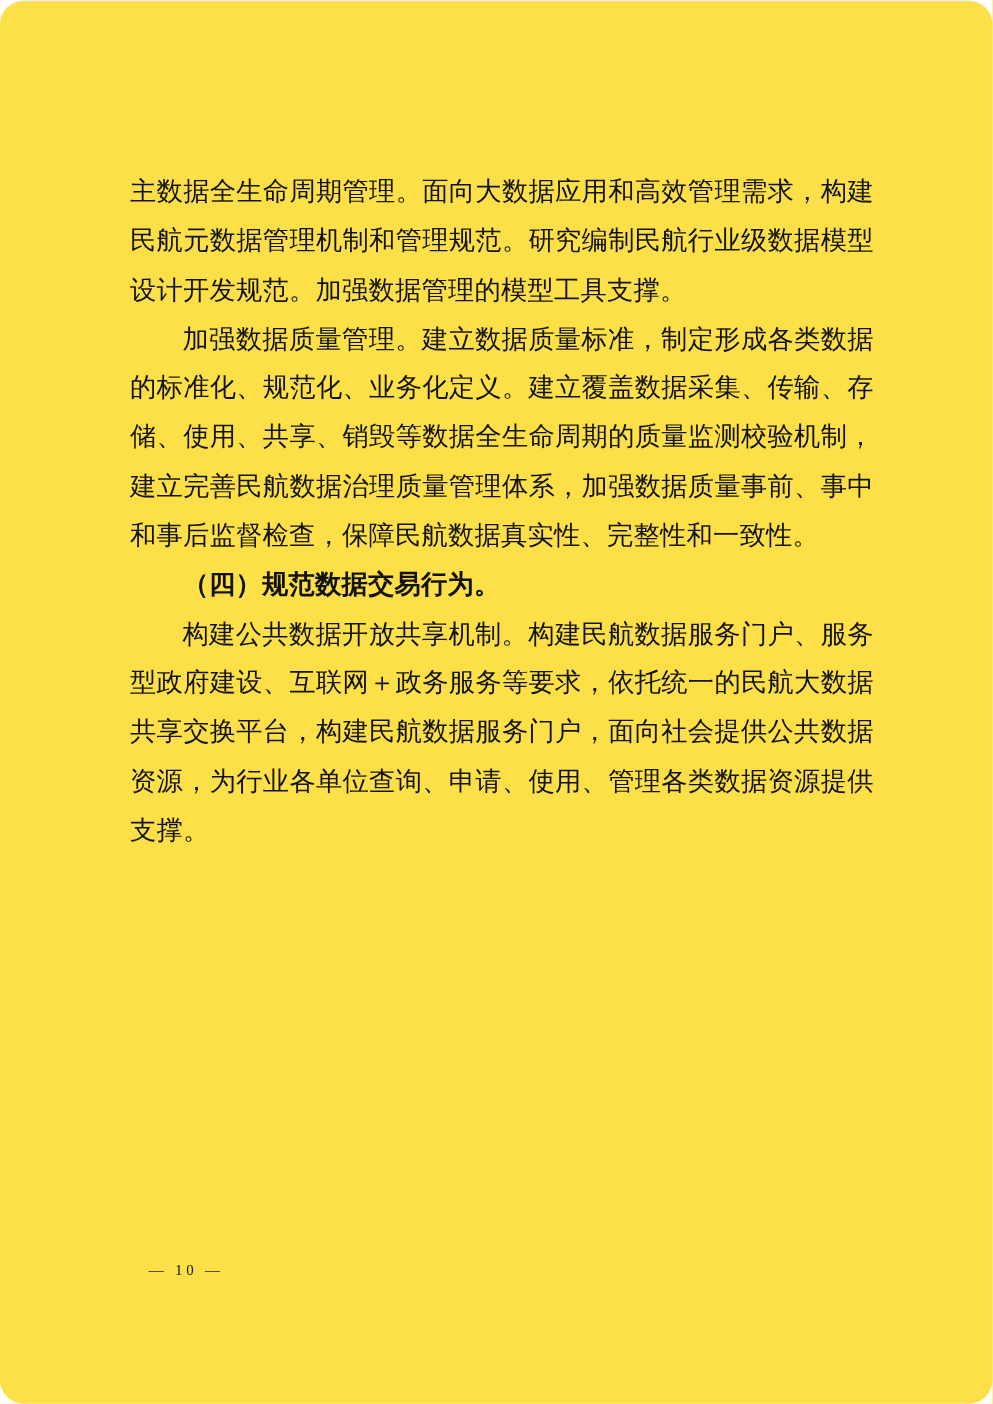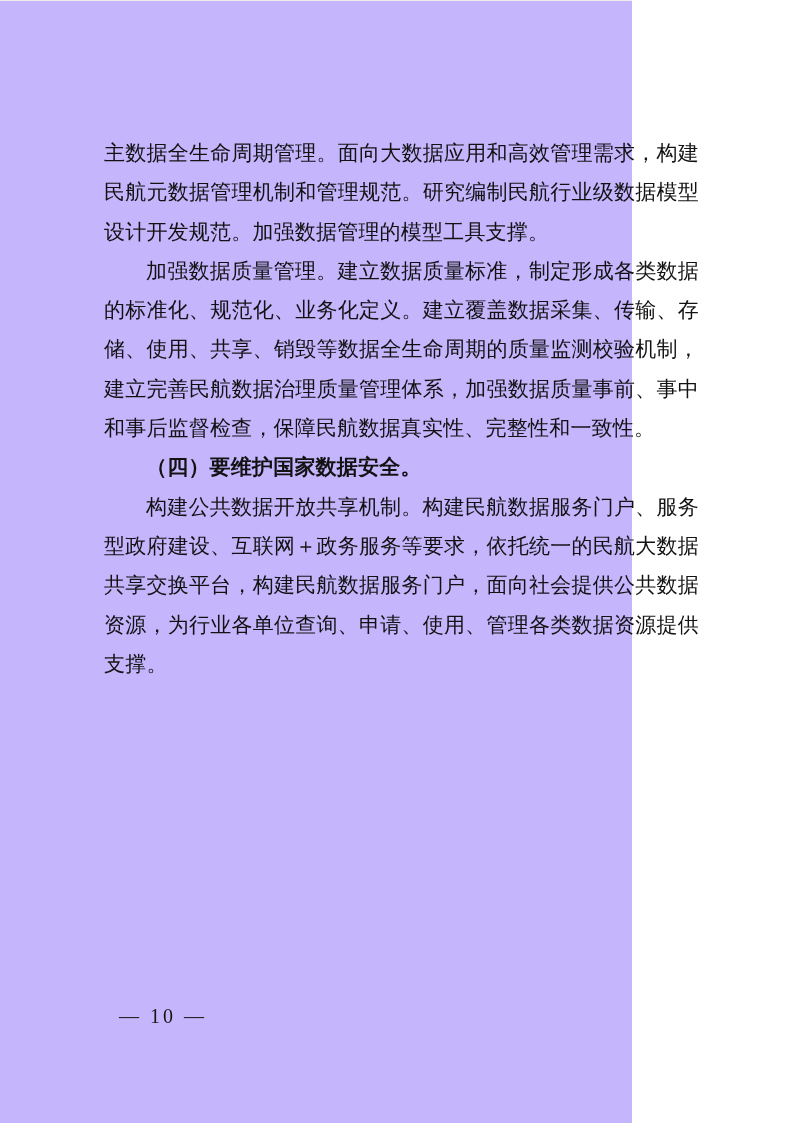--- a/index.html
+++ b/index.html
@@ -12,25 +12,26 @@
     background: #ffffff;
     position: relative;
     font-family: "Liberation Serif", serif;
     color: #121212;
     overflow: hidden;
   }
   .page {
     position: absolute;
     left: 0;
     top: 0;
-    width: 632px;
+    width: 794px;
     height: 1123px;
-    background: #c4b5fd;
+    background: #fde047;
     border-top: 1px solid #ededed; 
     box-sizing: border-box;
+    border-radius: 19px;
   }
   .content {
     position: absolute;
     left: 104px;
     top: 133px;
     width: 595px;
   }
   .content p {
     margin: 0;
     padding: 0;
@@ -45,35 +46,35 @@
   .content p.no-indent {
     text-indent: 0;
   }
   .content p.heading {
     font-weight: bold;
   }
   .page-number {
     position: absolute;
     left: 119px;
     top: 1002px;
-    font-size: 20px;
+    font-size: 12px;
     line-height: 26px;
     letter-spacing: 3px;
     color: #161616;
     font-family: "Liberation Serif", serif;
     white-space: nowrap;
   }
 </style>
 </head>
 <body>
 
 <div class="page">
 
   <div class="content">
     <p class="no-indent">主数据全生命周期管理。面向大数据应用和高效管理需求，构建民航元数据管理机制和管理规范。研究编制民航行业级数据模型设计开发规范。加强数据管理的模型工具支撑。</p>
     <p>加强数据质量管理。建立数据质量标准，制定形成各类数据的标准化、规范化、业务化定义。建立覆盖数据采集、传输、存储、使用、共享、销毁等数据全生命周期的质量监测校验机制，建立完善民航数据治理质量管理体系，加强数据质量事前、事中和事后监督检查，保障民航数据真实性、完整性和一致性。</p>
-    <p class="heading">（四）要维护国家数据安全。</p>
+    <p class="heading">（四）规范数据交易行为。</p>
     <p>构建公共数据开放共享机制。构建民航数据服务门户、服务型政府建设、互联网＋政务服务等要求，依托统一的民航大数据共享交换平台，构建民航数据服务门户，面向社会提供公共数据资源，为行业各单位查询、申请、使用、管理各类数据资源提供支撑。</p>
   </div>
 
   <div class="page-number">— 10 —</div>
 
 </div>
 
 </body></html>

